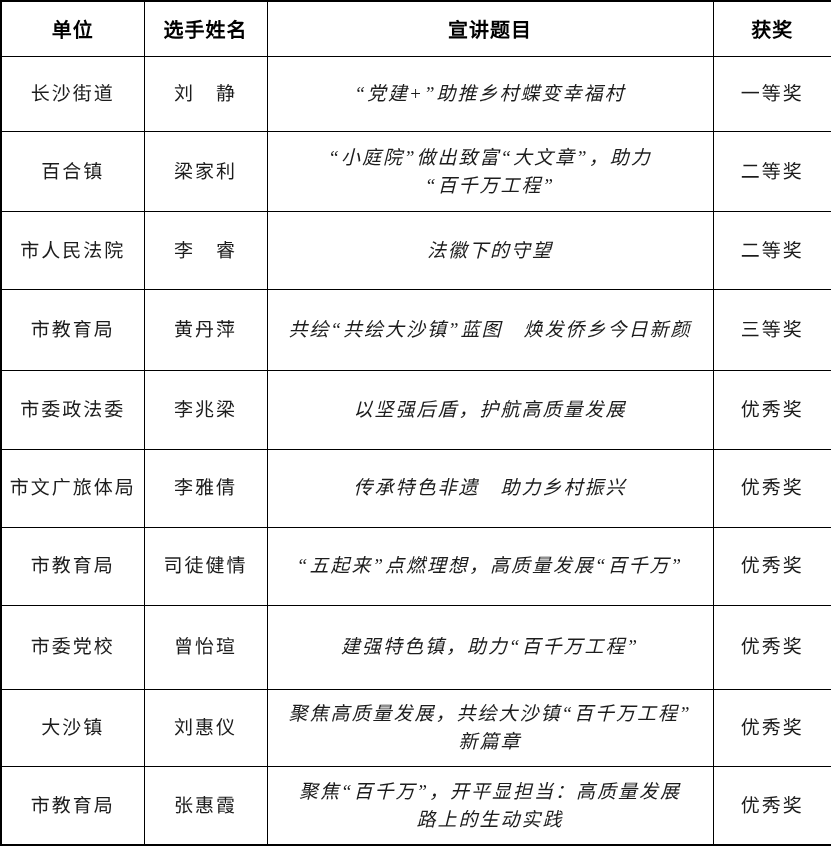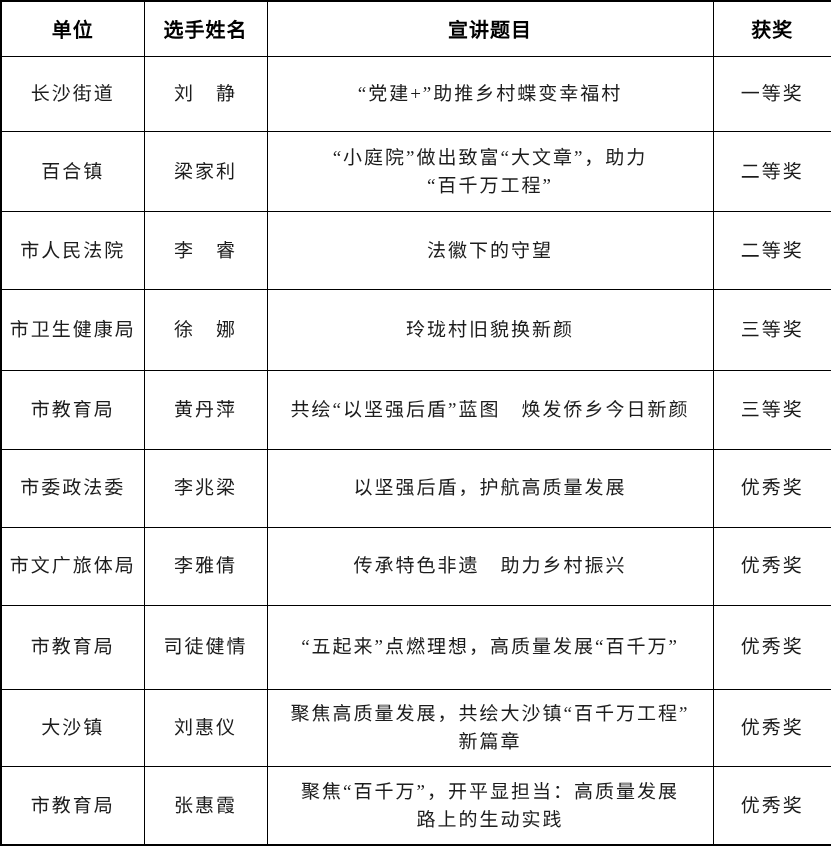--- a/index.html
+++ b/index.html
@@ -41,20 +41,21 @@
     font-size: 19px;
     color: #1c1c1c;
     letter-spacing: 2px;
     line-height: 1.45;
     margin-left: 44px;
   }
   td.topic-cell {
     white-space: pre-line;
     letter-spacing: 1px;
     line-height: 1.55;
+    font-style: italic;
   }
   thead tr { height: 55px; }
   tbody tr:nth-child(1)  { height: 63px; }
   tbody tr:nth-child(2)  { height: 67px; }
   tbody tr:nth-child(3)  { height: 65px; }
   tbody tr:nth-child(4)  { height: 67px; }
   tbody tr:nth-child(5)  { height: 66px; }
   tbody tr:nth-child(6)  { height: 65px; }
   tbody tr:nth-child(7)  { height: 65px; }
   tbody tr:nth-child(8)  { height: 70px; }
@@ -100,29 +101,23 @@
 “百千万工程”</td>
         <td class="award-cell">二等奖</td>
       </tr>
       <tr>
         <td class="unit-cell">市人民法院</td>
         <td class="name-cell">李　睿</td>
         <td class="topic-cell">法徽下的守望</td>
         <td class="award-cell">二等奖</td>
       </tr>
       <tr>
-        <td class="unit-cell">市卫生健康局</td>
-        <td class="name-cell">徐　娜</td>
-        <td class="topic-cell">玲珑村旧貌换新颜</td>
-        <td class="award-cell">三等奖</td>
-      </tr>
-      <tr>
         <td class="unit-cell">市教育局</td>
         <td class="name-cell">黄丹萍</td>
-        <td class="topic-cell">共绘“以坚强后盾”蓝图　焕发侨乡今日新颜</td>
+        <td class="topic-cell">共绘“共绘大沙镇”蓝图　焕发侨乡今日新颜</td>
         <td class="award-cell">三等奖</td>
       </tr>
       <tr>
         <td class="unit-cell">市委政法委</td>
         <td class="name-cell">李兆梁</td>
         <td class="topic-cell">以坚强后盾，护航高质量发展</td>
         <td class="award-cell">优秀奖</td>
       </tr>
       <tr>
         <td class="unit-cell">市文广旅体局</td>
@@ -130,20 +125,26 @@
         <td class="topic-cell">传承特色非遗　助力乡村振兴</td>
         <td class="award-cell">优秀奖</td>
       </tr>
       <tr>
         <td class="unit-cell">市教育局</td>
         <td class="name-cell">司徒健情</td>
         <td class="topic-cell">“五起来”点燃理想，高质量发展“百千万”</td>
         <td class="award-cell">优秀奖</td>
       </tr>
       <tr>
+        <td class="unit-cell">市委党校</td>
+        <td class="name-cell">曾怡瑄</td>
+        <td class="topic-cell">建强特色镇，助力“百千万工程”</td>
+        <td class="award-cell">优秀奖</td>
+      </tr>
+      <tr>
         <td class="unit-cell">大沙镇</td>
         <td class="name-cell">刘惠仪</td>
         <td class="topic-cell">聚焦高质量发展，共绘大沙镇“百千万工程”
 新篇章</td>
         <td class="award-cell">优秀奖</td>
       </tr>
       <tr>
         <td class="unit-cell">市教育局</td>
         <td class="name-cell">张惠霞</td>
         <td class="topic-cell">聚焦“百千万”，开平显担当：高质量发展

